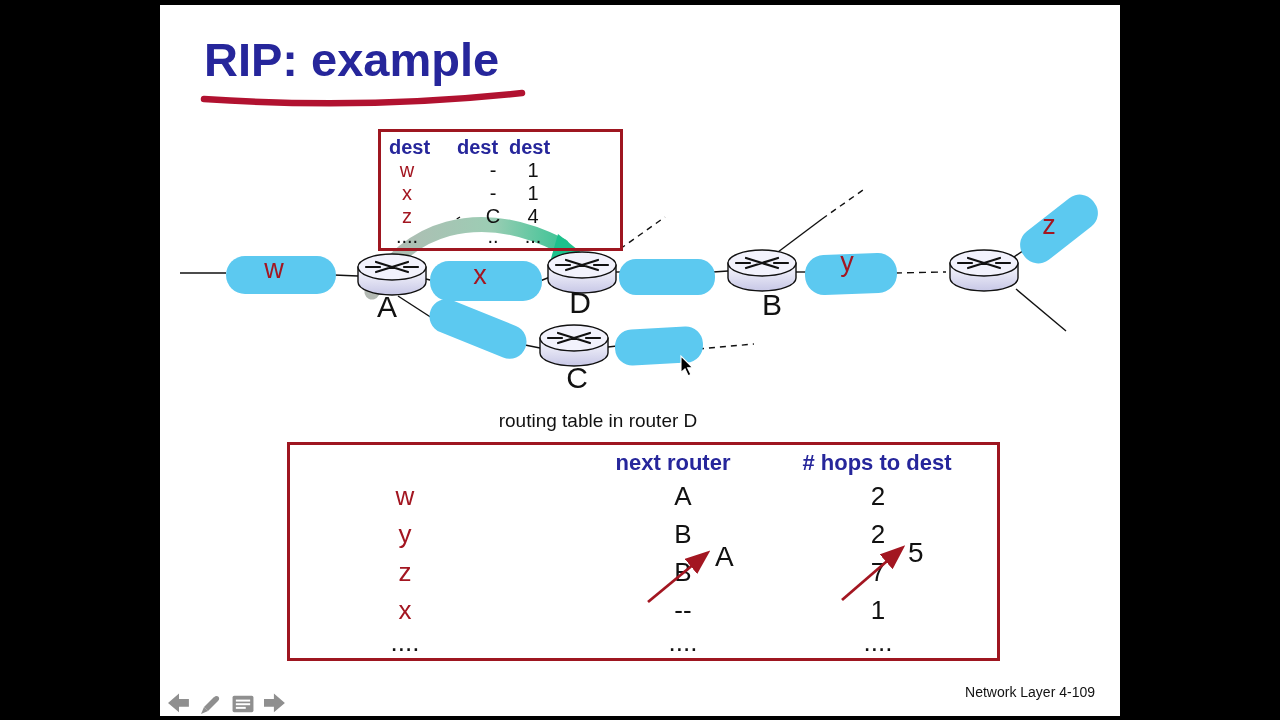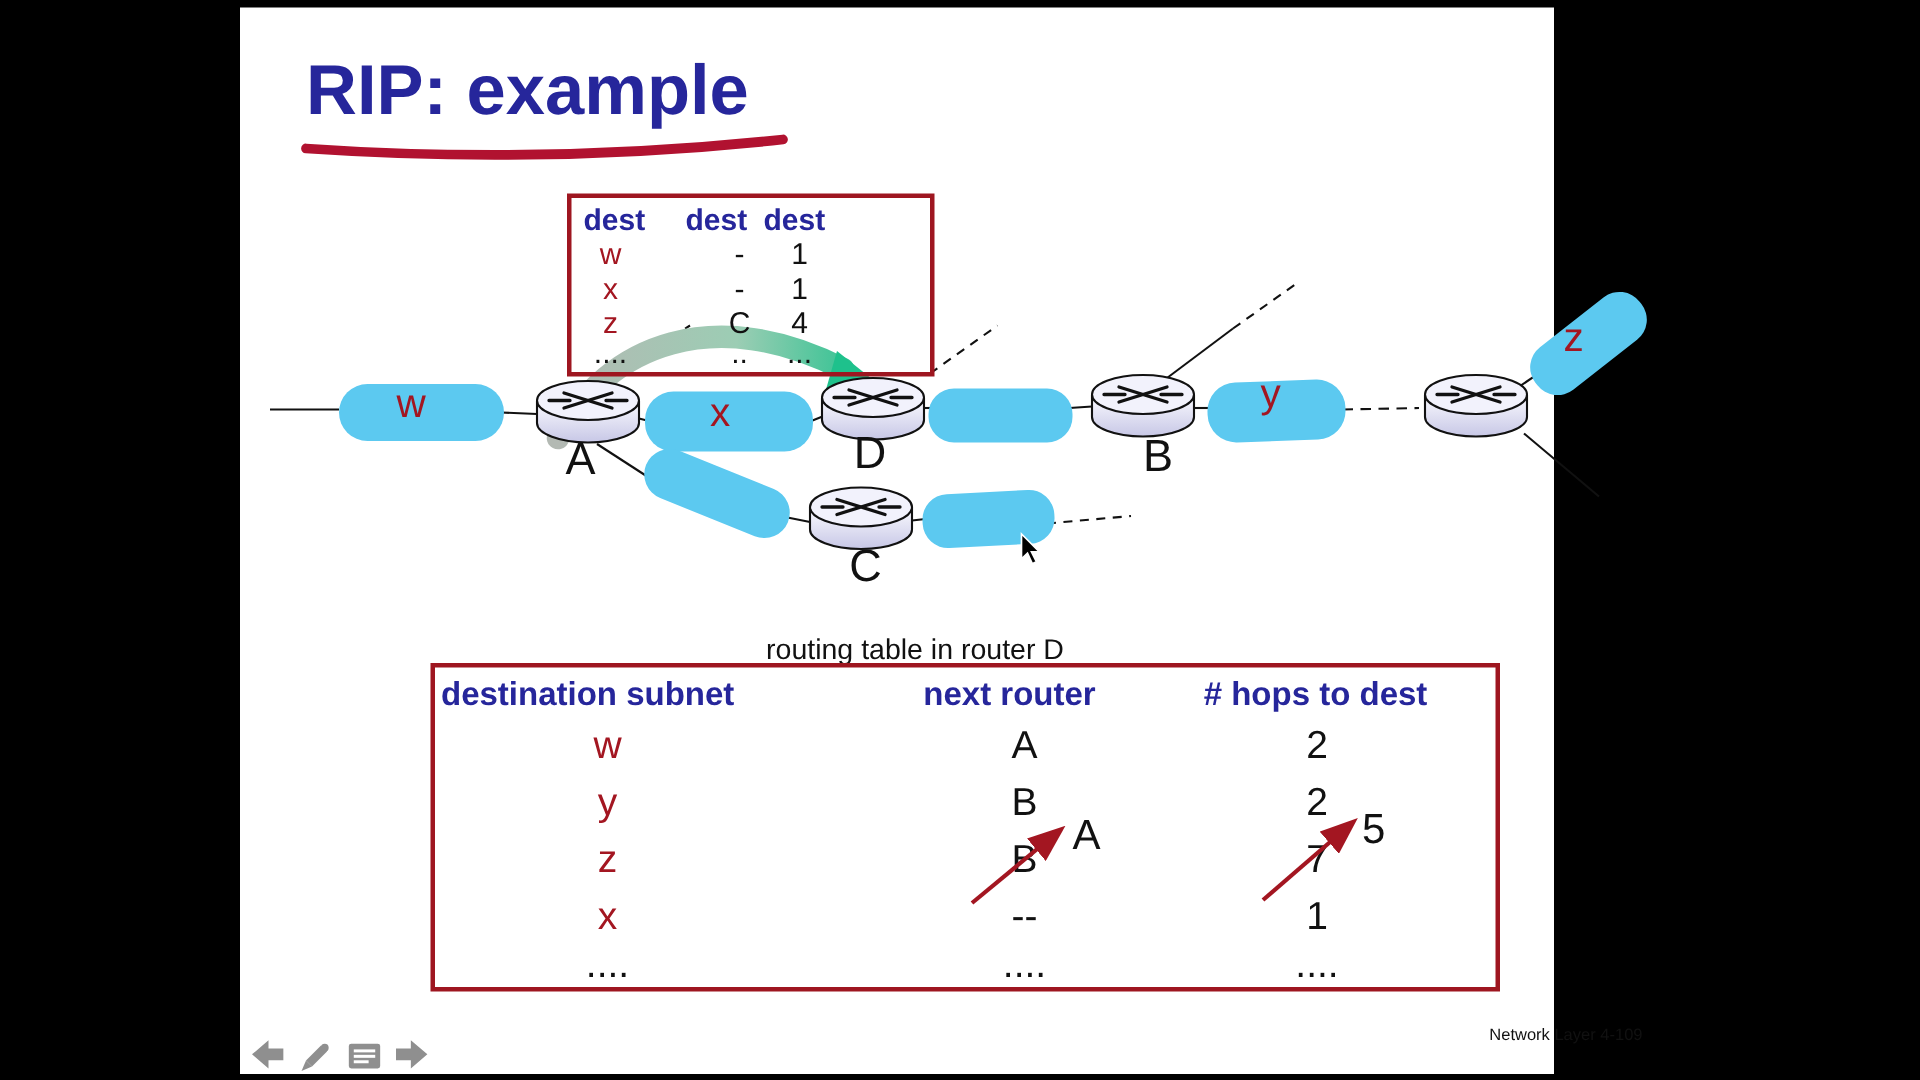--- a/index.html
+++ b/index.html
@@ -1,25 +1,25 @@
 <!DOCTYPE html>
 <html><head>
 <meta charset="utf-8">
 <style>
   * { margin:0; padding:0; box-sizing:border-box; }
   html,body { width:1280px; height:720px; background:#000; overflow:hidden;
               font-family:"Liberation Sans", sans-serif; }
   #stage { position:relative; width:1280px; height:720px; background:#000; }
-  #slide { position:absolute; left:160px; top:0; width:876px; height:720px; background:#ffffff; }
+  #slide { position:absolute; left:160px; top:0; width:960px; height:720px; background:#ffffff; }
   .abs { position:absolute; }
   .bar { position:absolute; left:0; width:1280px; background:#000; z-index:9; }
 
   #title { left:44px; top:32px; font-size:47px; font-weight:600; color:#26269B; letter-spacing:0px; z-index:2;}
   .caption { font-size:19px; color:#111; text-align:center; z-index:2; }
-  .footer { font-size:11px; color:#111; z-index:2; }
+  .footer { font-size:14px; color:#111; z-index:2; }
 
   .redbox { border:3.5px solid #9E1620; background:transparent; z-index:2; }
 
   
   .ad-h { font-size:20px; font-weight:bold; color:#26269B; position:absolute; }
   .ad-c { font-size:20px; position:absolute; width:44px; text-align:center; }
   .dkred { color:#A31621; }
   .blk { color:#111; }
 
   
@@ -148,24 +148,23 @@
 
   <div class="abs netlbl" style="left:97px;  top:254px;">w</div>
   <div class="abs netlbl" style="left:303px; top:260px;">x</div>
   <div class="abs netlbl" style="left:670px; top:247px;">y</div>
   <div class="abs netlbl" style="left:872px; top:210px;">z</div>
   <div class="abs rtrlbl" style="left:205px; top:290px;">A</div>
   <div class="abs rtrlbl" style="left:398px; top:286px;">D</div>
   <div class="abs rtrlbl" style="left:590px; top:288px;">B</div>
   <div class="abs rtrlbl" style="left:395px; top:361px;">C</div>
 
-  <div class="abs caption" style="left:300px; top:410px; width:300px;margin-top:13px;">routing table in router D</div>
+  <div class="abs caption" style="left:288px; top:410px; width:300px;">routing table in router D</div>
 
   <div class="abs redbox" style="left:127px; top:442px; width:713px; height:219px;">
-    <span class="rt-h" style="left:4px;  top:5px;">destination subnet</span>
     <span class="rt-h" style="left:494px;top:5px; width:186px; text-align:center;"># hops to dest</span>
     <span class="rt-h" style="left:308px;top:5px; width:150px; text-align:center;">next  router</span>
 
     <span class="rt-c dkred" style="left:50px; top:36px;">w</span>
     <span class="rt-c blk" style="left:328px;top:36px;">A</span>
     <span class="rt-c blk" style="left:523px;top:36px;">2</span>
 
     <span class="rt-c dkred" style="left:50px; top:74px;">y</span>
     <span class="rt-c blk" style="left:328px;top:74px;">B</span>
     <span class="rt-c blk" style="left:523px;top:74px;">2</span>

